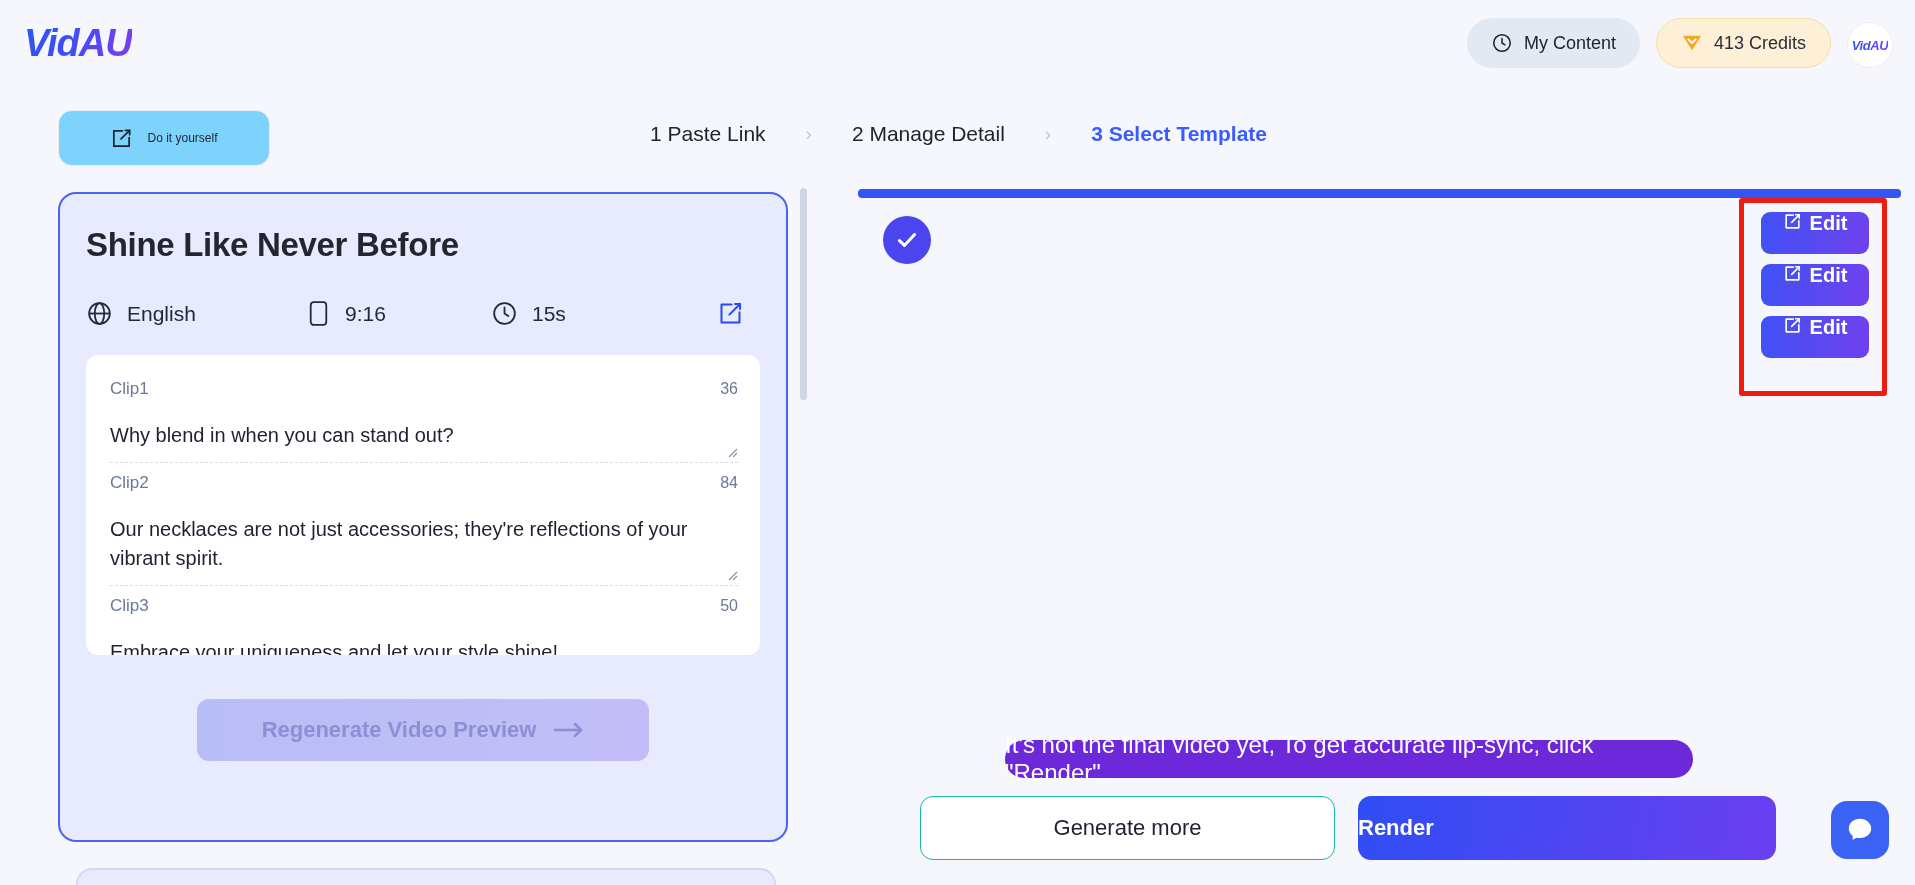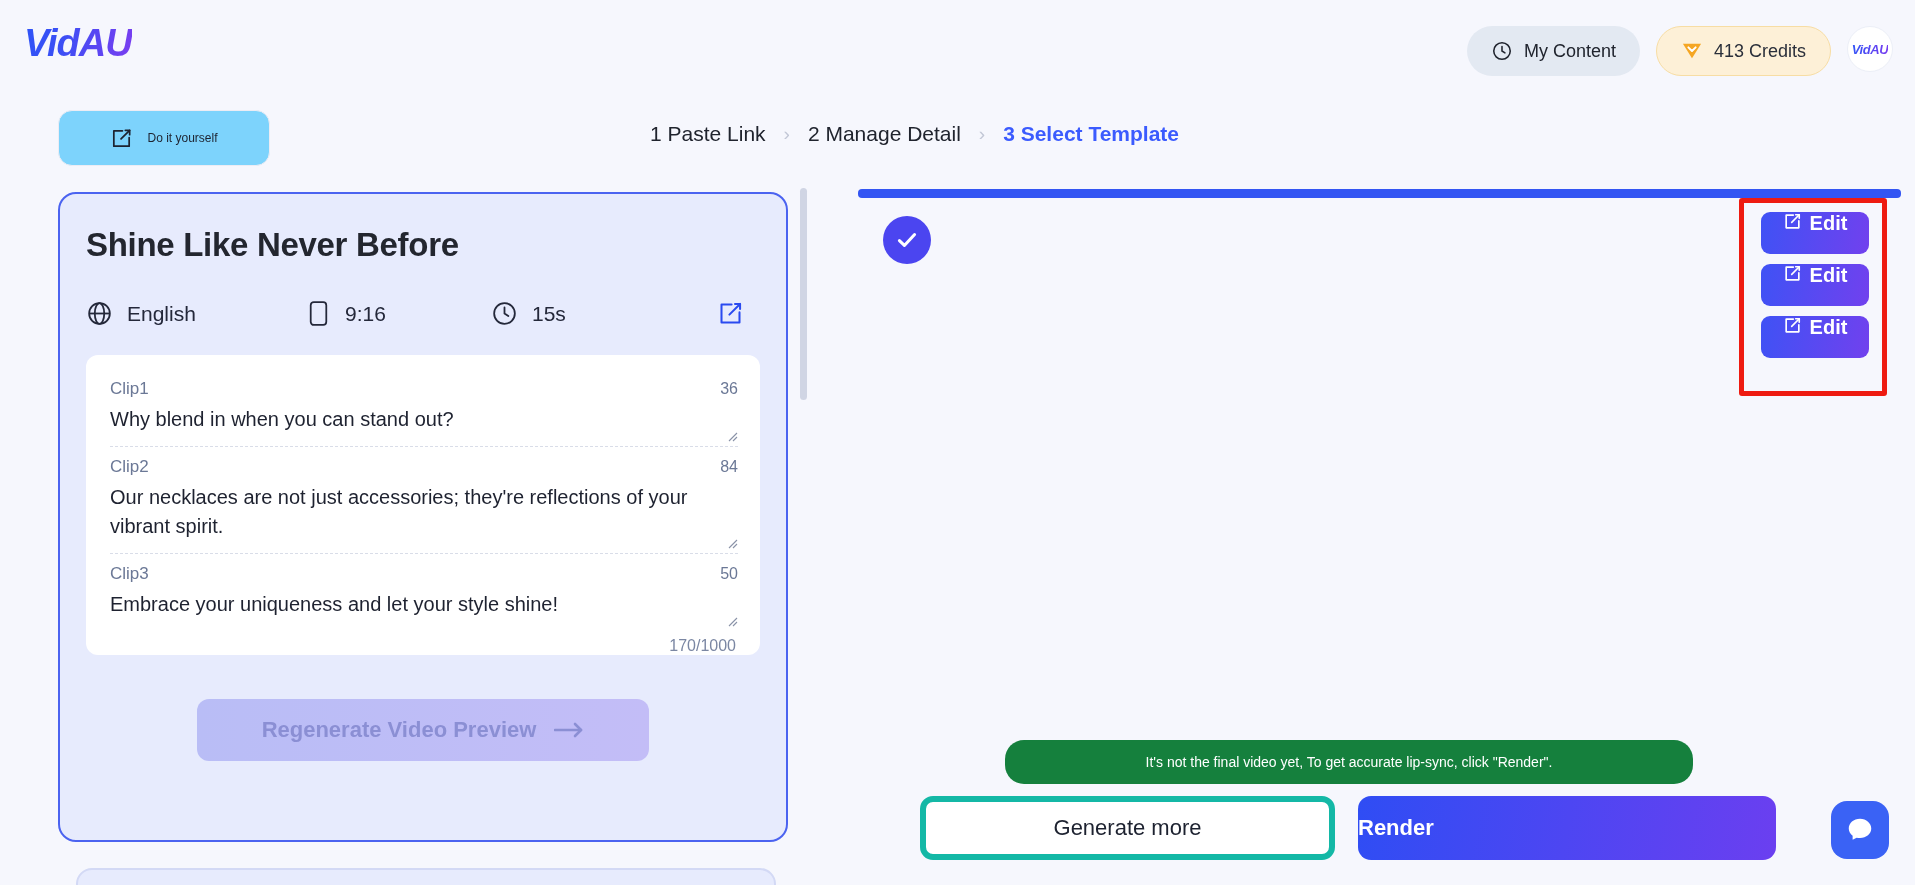--- a/index.html
+++ b/index.html
@@ -18,22 +18,22 @@
   }
   .logo {
     position: absolute; left: 24px; top: 22px;
     font-size: 38px; font-weight: bold; font-style: italic;
     letter-spacing: -1px;
     background: linear-gradient(100deg, #2f54f7 0%, #3b4ff5 35%, #7a3df0 100%);
     -webkit-background-clip: text; background-clip: text;
     color: transparent; -webkit-text-fill-color: transparent;
   }
   .header-right {
-    position: absolute; right: 22px; top: 26px;
-    display: flex; align-items: flex-start; gap: 16px;
+    position: absolute; right: 22px; top: 18px;
+    display: flex; align-items: flex-end; gap: 16px;
   }
   .pill {
     display: flex; align-items: center; gap: 11px;
     height: 50px; padding: 0 24px; border-radius: 25px;
     font-size: 18px; color: #20242e;
   }
   .pill-content { background: #e3e9f2; }
   .pill-credits {
     background: #fdf0d7; border: 1px solid #f7dda4; color: #2a2f3a;
   }
@@ -54,21 +54,21 @@
   
   .diy-btn {
     position: absolute; left: 58px; top: 110px;
     width: 212px; height: 56px; border-radius: 14px;
     background: #7dd3fc; border: 1px solid #ececf4;
     display: flex; align-items: center; justify-content: center; gap: 14px;
     font-size: 12px; color: #1d2330; cursor: pointer;
   }
   .breadcrumb {
     position: absolute; left: 650px; top: 122px;
-    display: flex; align-items: center; gap: 18px;
+    display: flex; align-items: center; gap: 40px;
     font-size: 21px; color: #20242e;
   }
   .crumb-sep { color: #c2c7d6; font-size: 19px; }
   .crumb.active { color: #3b5bfe; font-weight: bold; }
 
   
   .left-card {
     position: absolute; left: 58px; top: 192px;
     width: 730px; height: 650px;
     background: #e7ebfd; border: 2px solid #4b63f0;
@@ -91,21 +91,21 @@
     background: #ffffff; border-radius: 12px;
     padding: 14px 22px 12px 24px; height: 300px; overflow: hidden;
   }
   .clip { padding: 10px 0 12px 0; position: relative; }
   .clip + .clip { border-top: 1px dashed #d9dde8; }
   .clip-head { display: flex; justify-content: space-between; align-items: baseline; }
   .clip-label { font-size: 17px; color: #6b7896; }
   .clip-count { font-size: 16px; color: #6b7896; }
   .clip-text {
     font-size: 20px; color: #1e2230; line-height: 1.45;
-    margin-top: 6px; padding-right: 18px;
+    margin-top: 22px; padding-right: 18px;
   }
   .resize-grip {
     position: absolute; right: 0; bottom: 4px;
     width: 12px; height: 12px; color: #8a93a8; font-size: 13px;
     cursor: nwse-resize; line-height: 1;
   }
   .char-total {
     text-align: right; font-size: 16px; color: #7b87a3;
     padding: 6px 2px 0 0;
   }
@@ -155,29 +155,29 @@
   }
   .annot-rect {
     position: absolute; right: 28px; top: 198px;
     width: 148px; height: 198px;
     border: 5px solid #ee1b11; border-radius: 3px;
     pointer-events: none;
   }
 
   .notice {
     position: absolute; left: 1005px; top: 740px;
-    width: 688px; height: 44px; border-radius: 19px;
-    background: #15803d;
+    width: 688px; height: 38px; border-radius: 19px;
+    background: #6d28d9;
     display: flex; align-items: center; justify-content: center;
-    color: #ffffff; font-size: 14px;
+    color: #ffffff; font-size: 24px;
   }
   .gen-more-btn {
     position: absolute; left: 920px; top: 796px;
     width: 415px; height: 64px; border-radius: 13px;
-    background: #ffffff; border: 6px solid #14b8a6;
+    background: #ffffff; border: 1px solid #14b8a6;
     display: flex; align-items: center; justify-content: center;
     font-size: 22px; color: #1d2230; cursor: pointer;
   }
   .render-btn {
     position: absolute; left: 1358px; top: 796px;
     width: 418px; height: 64px; border-radius: 13px;
     background: linear-gradient(100deg, #2f4df4 0%, #6b3ff0 100%);
     display: flex; align-items: center; justify-content: flex-start;
     font-size: 22px; font-weight: bold; color: #ffffff; cursor: pointer;
   }

